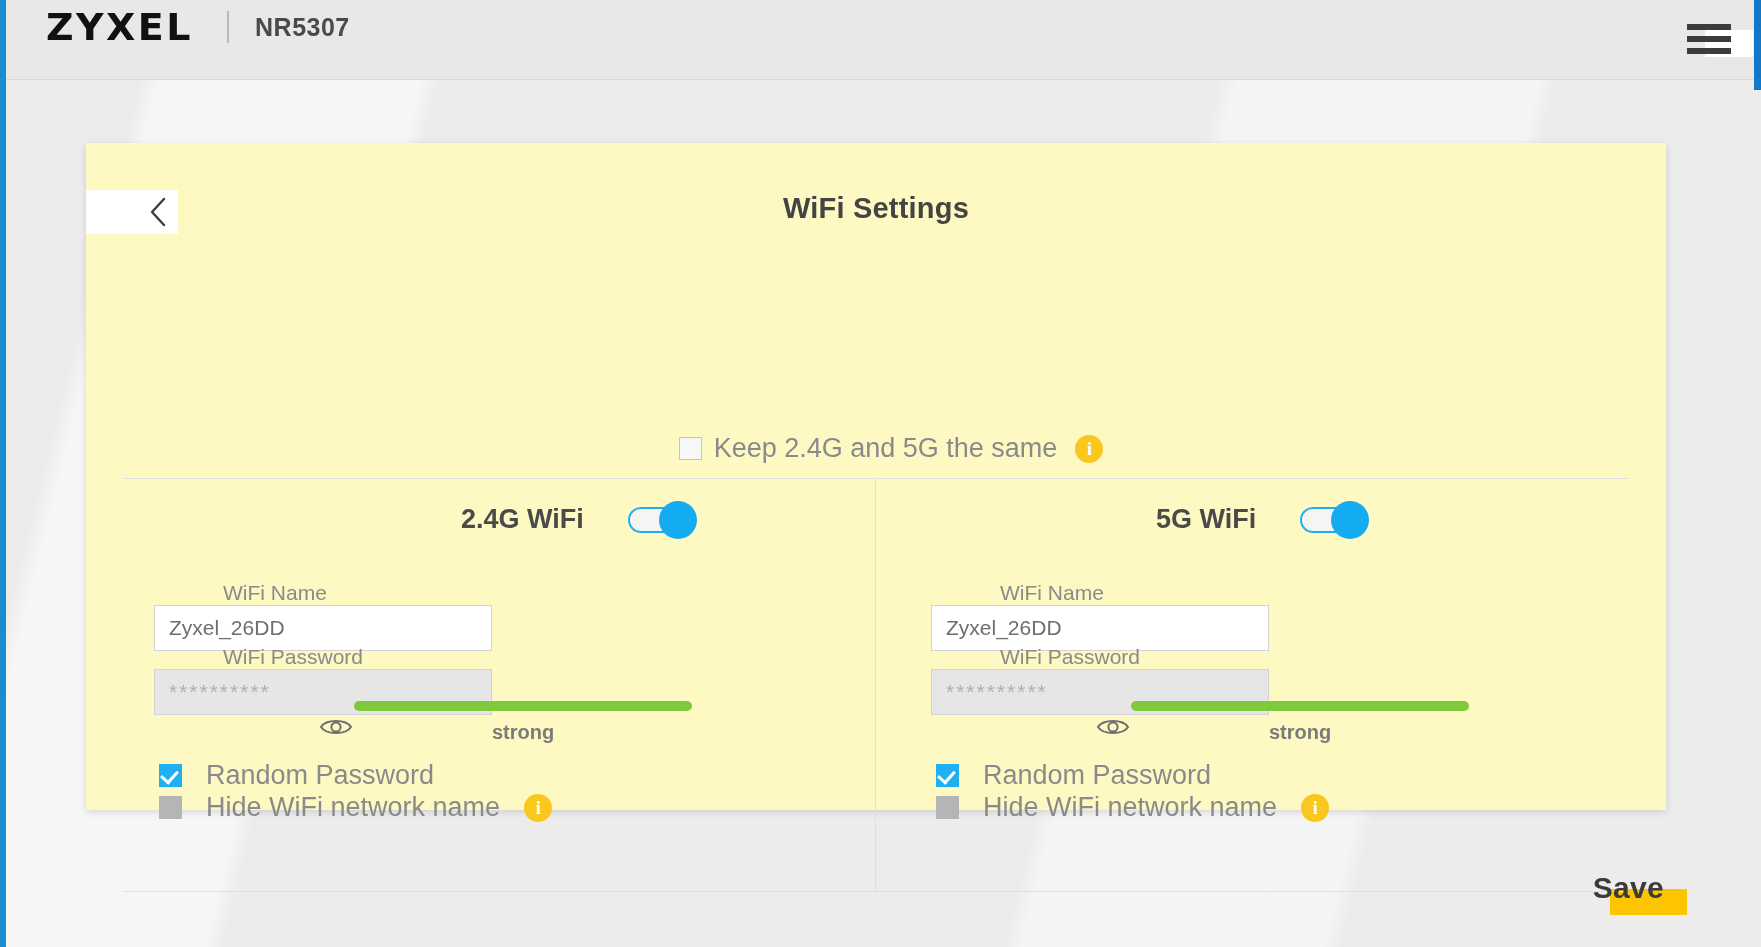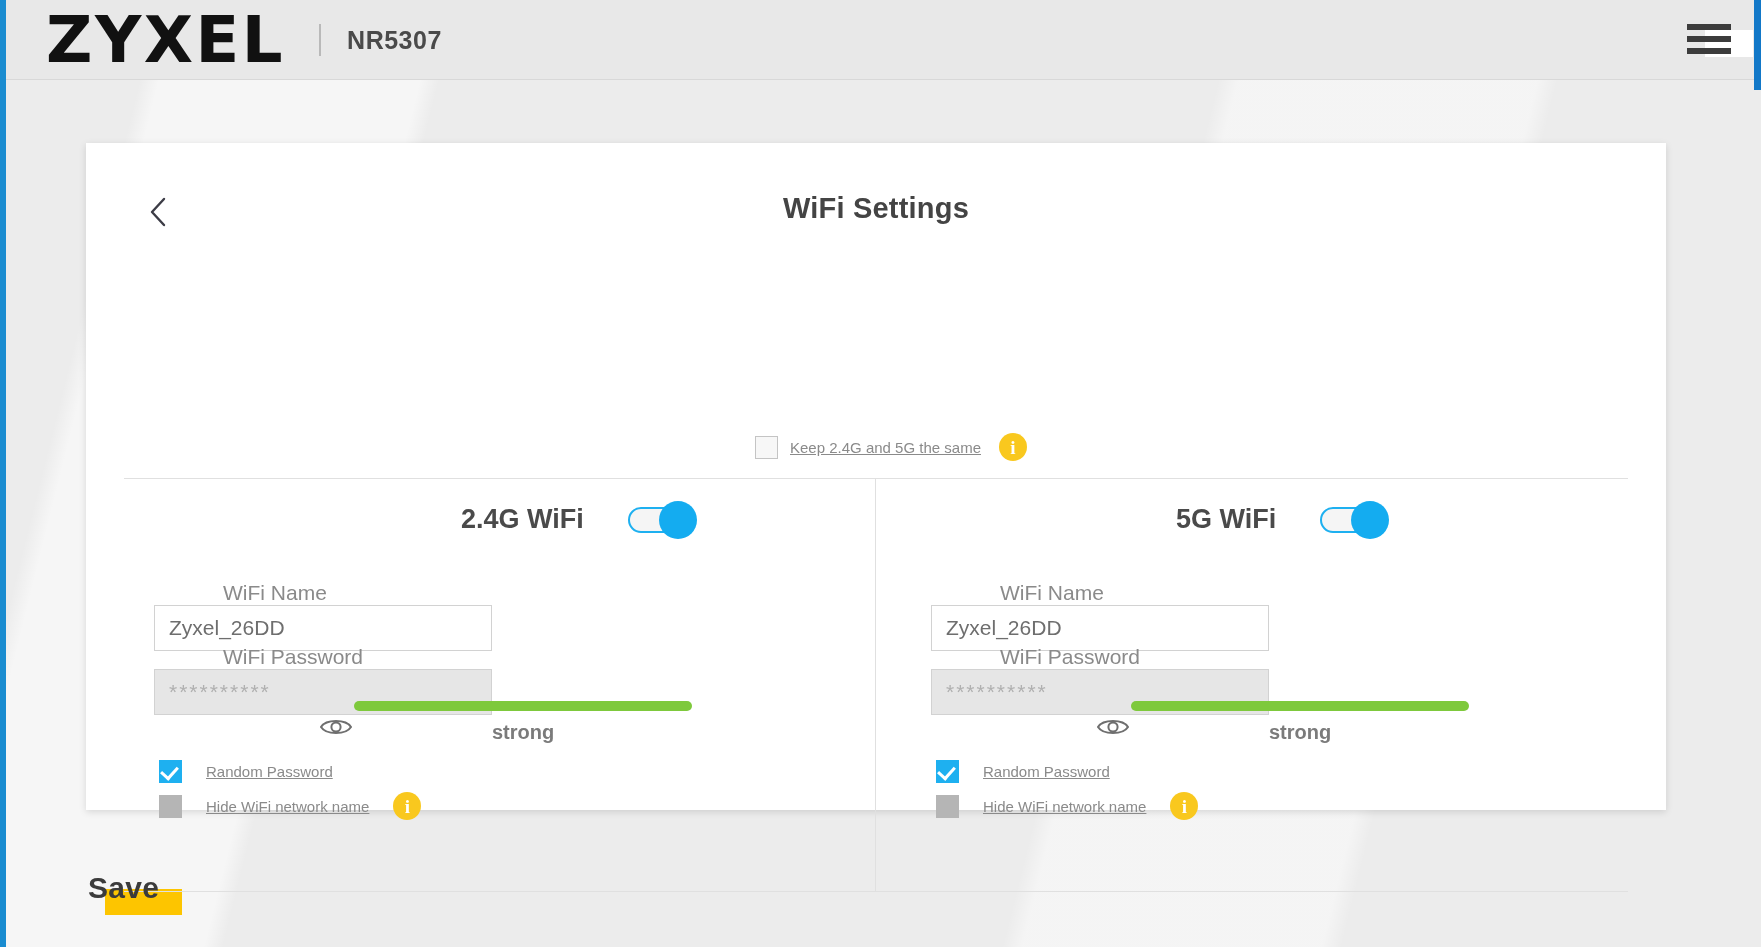--- a/index.html
+++ b/index.html
@@ -56,21 +56,21 @@
     z-index: 20;
   }
   .brand {
     position: absolute;
     left: 40px; top: 8px;
     display: flex;
     align-items: center;
     gap: 0px;
   }
   .brand-logo {
-    font-size: 64px;
+    font-size: 38px;
     font-weight: 700;
     letter-spacing: 2.5px;
     color: #111;
     line-height: 1;
     font-family: "DejaVu Sans", "Liberation Sans", sans-serif;
   }
   .brand-sep {
     width: 2px; height: 32px;
     background: #b9b9b9;
     margin: 0 26px 0 34px;
@@ -108,21 +108,21 @@
   }
   .hamburger span:nth-child(1) { top: 0; }
   .hamburger span:nth-child(2) { top: 12px; }
   .hamburger span:nth-child(3) { top: 24px; }
 
   
   .card {
     position: absolute;
     left: 86px; top: 143px;
     width: 1580px; height: 667px;
-    background: #ffffff;
+    background: #fef9c3;
     box-shadow: 0 2px 7px rgba(0,0,0,.13);
     z-index: 10;
   }
 
   .back-btn {
     position: absolute;
     left: 0px; top: 47px;
     width: 92px; height: 44px;
     background: #ffffff;
     cursor: pointer;
@@ -171,24 +171,23 @@
   .cb.on::after {
     content: "";
     position: absolute;
     left: 5px; top: 3px;
     width: 8px; height: 13px;
     border: solid #ffffff;
     border-width: 0 3px 3px 0;
     transform: rotate(42deg);
   }
   .cb-label {
-    font-size: 15px;
+    font-size: 27px;
     color: #8a8a8a;
     white-space: nowrap;
-    text-decoration: underline;
   }
 
   .info-icon {
     width: 28px; height: 28px;
     border-radius: 50%;
     background: #f9c81e;
     color: #ffffff;
     font-size: 19px;
     font-weight: 700;
     font-family: "Liberation Serif", "DejaVu Serif", serif;
@@ -225,21 +224,21 @@
   .panel.band5  { left: 790px; }
 
   .panel-head {
     position: absolute;
     top: 25px;
     display: flex;
     align-items: center;
     gap: 44px;
   }
   .panel.band24 .panel-head { left: 375px; }
-  .panel.band5  .panel-head { left: 300px; }
+  .panel.band5  .panel-head { left: 280px; }
   .panel-title {
     font-size: 27px;
     font-weight: 700;
     color: #4a4a4a;
   }
 
   .toggle {
     width: 62px; height: 26px;
     border: 2px solid #1eb0f0;
     border-radius: 14px;
@@ -311,21 +310,21 @@
     display: flex;
     align-items: center;
     gap: 24px;
   }
 
   
   .save-wrap {
     position: absolute;
     left: 0; right: 0; top: 728px;
     display: flex;
-    justify-content: flex-start;
+    justify-content: flex-end;
   }
   .save-btn {
     position: relative;
     font-size: 30px;
     font-weight: 700;
     color: #3b3b3b;
     letter-spacing: .3px;
     cursor: pointer;
     padding: 0 2px;
   }

